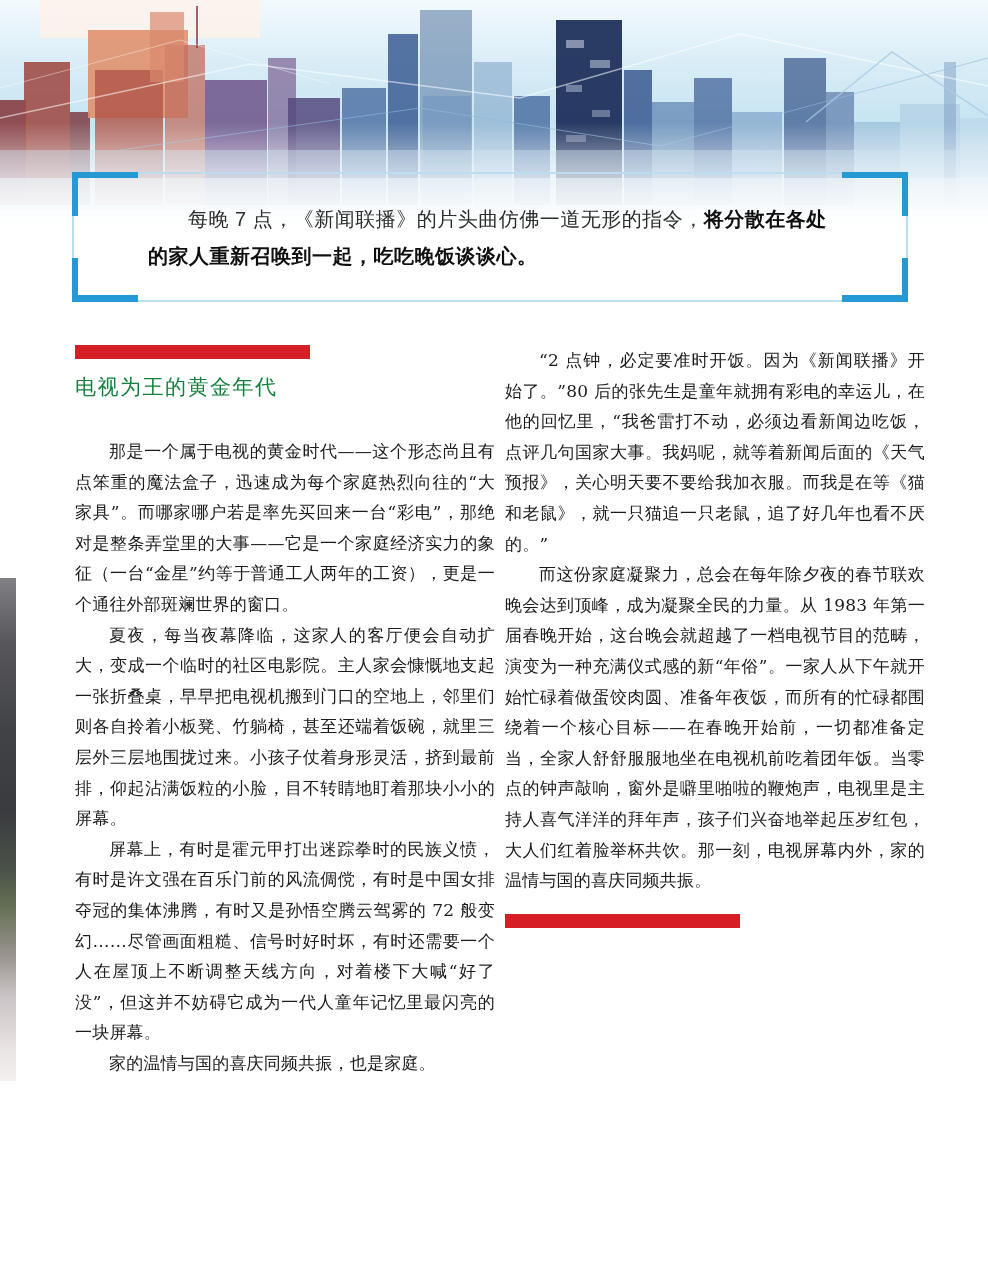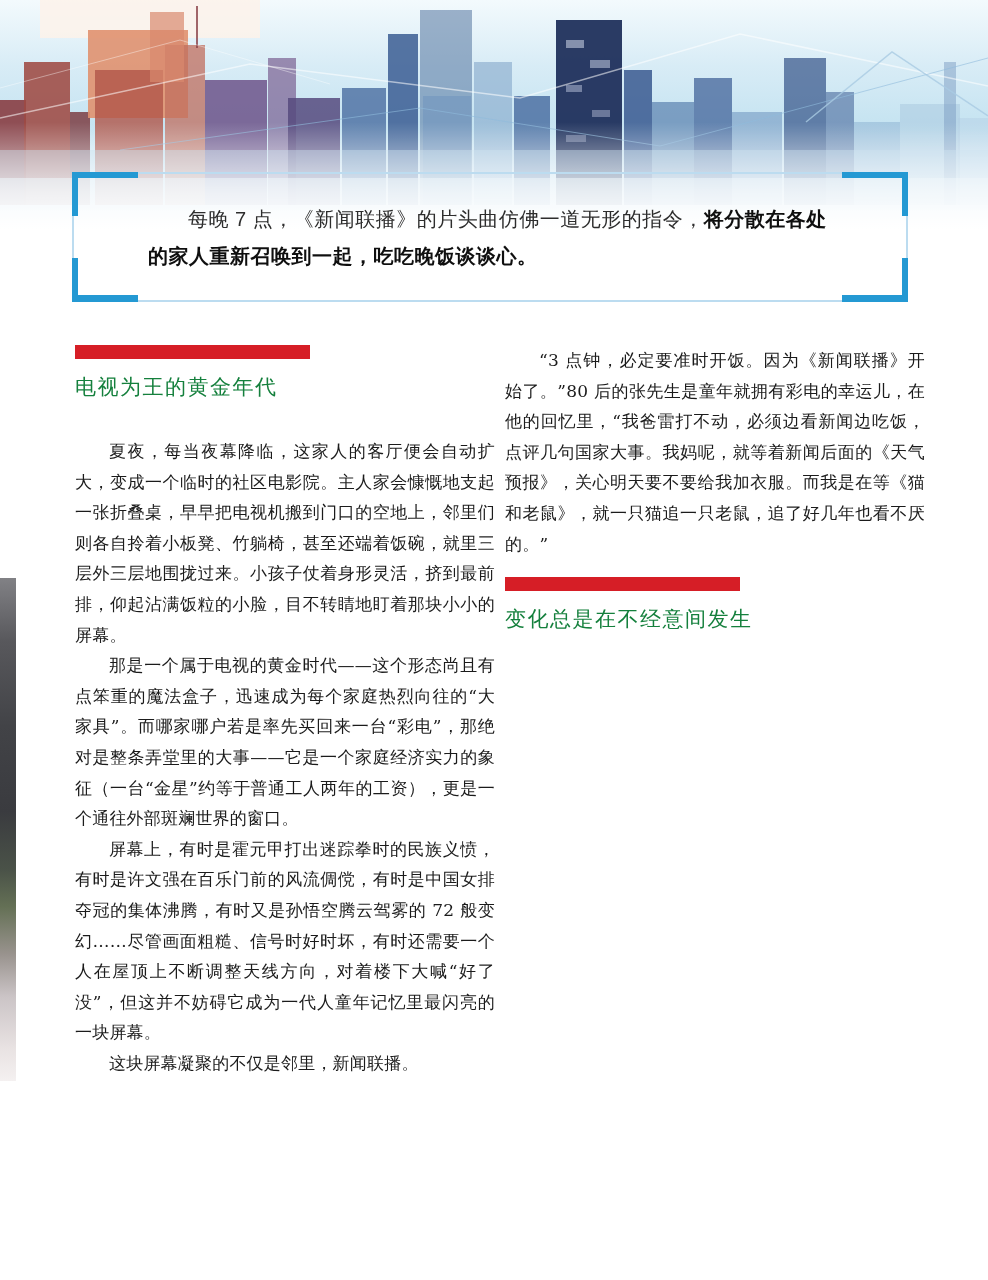--- a/index.html
+++ b/index.html
@@ -167,31 +167,31 @@
     <p><span>每晚 7 点，《新闻联播》的片头曲仿佛一道无形的指令，</span><span class="em">将分散在各处的家人重新召唤到一起，吃吃晚饭谈谈心。</span></p>
   </div>
 
   <div class="content">
 
     <div class="col">
       <div class="heading">
         <div class="bar"></div>
         <h2>电视为王的黄金年代</h2>
       </div>
+      <p>那是一个属于电视的黄金时代——这个形态尚且有点笨重的魔法盒子，迅速成为每个家庭热烈向往的“大家具”。而哪家哪户若是率先买回来一台“彩电”，那绝对是整条弄堂里的大事——它是一个家庭经济实力的象征（一台“金星”约等于普通工人两年的工资），更是一个通往外部斑斓世界的窗口。</p>
       <p>夏夜，每当夜幕降临，这家人的客厅便会自动扩大，变成一个临时的社区电影院。主人家会慷慨地支起一张折叠桌，早早把电视机搬到门口的空地上，邻里们则各自拎着小板凳、竹躺椅，甚至还端着饭碗，就里三层外三层地围拢过来。小孩子仗着身形灵活，挤到最前排，仰起沾满饭粒的小脸，目不转睛地盯着那块小小的屏幕。</p>
-      <p>那是一个属于电视的黄金时代——这个形态尚且有点笨重的魔法盒子，迅速成为每个家庭热烈向往的“大家具”。而哪家哪户若是率先买回来一台“彩电”，那绝对是整条弄堂里的大事——它是一个家庭经济实力的象征（一台“金星”约等于普通工人两年的工资），更是一个通往外部斑斓世界的窗口。</p>
       <p>屏幕上，有时是霍元甲打出迷踪拳时的民族义愤，有时是许文强在百乐门前的风流倜傥，有时是中国女排夺冠的集体沸腾，有时又是孙悟空腾云驾雾的 72 般变幻……尽管画面粗糙、信号时好时坏，有时还需要一个人在屋顶上不断调整天线方向，对着楼下大喊“好了没”，但这并不妨碍它成为一代人童年记忆里最闪亮的一块屏幕。</p>
-      <p>这块屏幕凝聚的不仅是邻里，新闻联播。</p>
+      <p>家的温情与国的喜庆同频共振，也是家庭。</p>
     </div>
 
     <div class="col">
-      <p>“3 点钟，必定要准时开饭。因为《新闻联播》开始了。”80 后的张先生是童年就拥有彩电的幸运儿，在他的回忆里，“我爸雷打不动，必须边看新闻边吃饭，点评几句国家大事。我妈呢，就等着新闻后面的《天气预报》，关心明天要不要给我加衣服。而我是在等《猫和老鼠》，就一只猫追一只老鼠，追了好几年也看不厌的。”</p>
+      <p>“2 点钟，必定要准时开饭。因为《新闻联播》开始了。”80 后的张先生是童年就拥有彩电的幸运儿，在他的回忆里，“我爸雷打不动，必须边看新闻边吃饭，点评几句国家大事。我妈呢，就等着新闻后面的《天气预报》，关心明天要不要给我加衣服。而我是在等《猫和老鼠》，就一只猫追一只老鼠，追了好几年也看不厌的。”</p>
+      <p>而这份家庭凝聚力，总会在每年除夕夜的春节联欢晚会达到顶峰，成为凝聚全民的力量。从 1983 年第一届春晚开始，这台晚会就超越了一档电视节目的范畴，演变为一种充满仪式感的新“年俗”。一家人从下午就开始忙碌着做蛋饺肉圆、准备年夜饭，而所有的忙碌都围绕着一个核心目标——在春晚开始前，一切都准备定当，全家人舒舒服服地坐在电视机前吃着团年饭。当零点的钟声敲响，窗外是噼里啪啦的鞭炮声，电视里是主持人喜气洋洋的拜年声，孩子们兴奋地举起压岁红包，大人们红着脸举杯共饮。那一刻，电视屏幕内外，家的温情与国的喜庆同频共振。</p>
       <div class="heading second">
         <div class="bar"></div>
-        <h2>变化总是在不经意间发生</h2>
       </div>
     </div>
 
   </div>
 
   <div class="left-strip"></div>
 
   <div class="footer">
     <span class="url">www.xinminweekly.com.cn</span>
     <span class="num">9</span>

